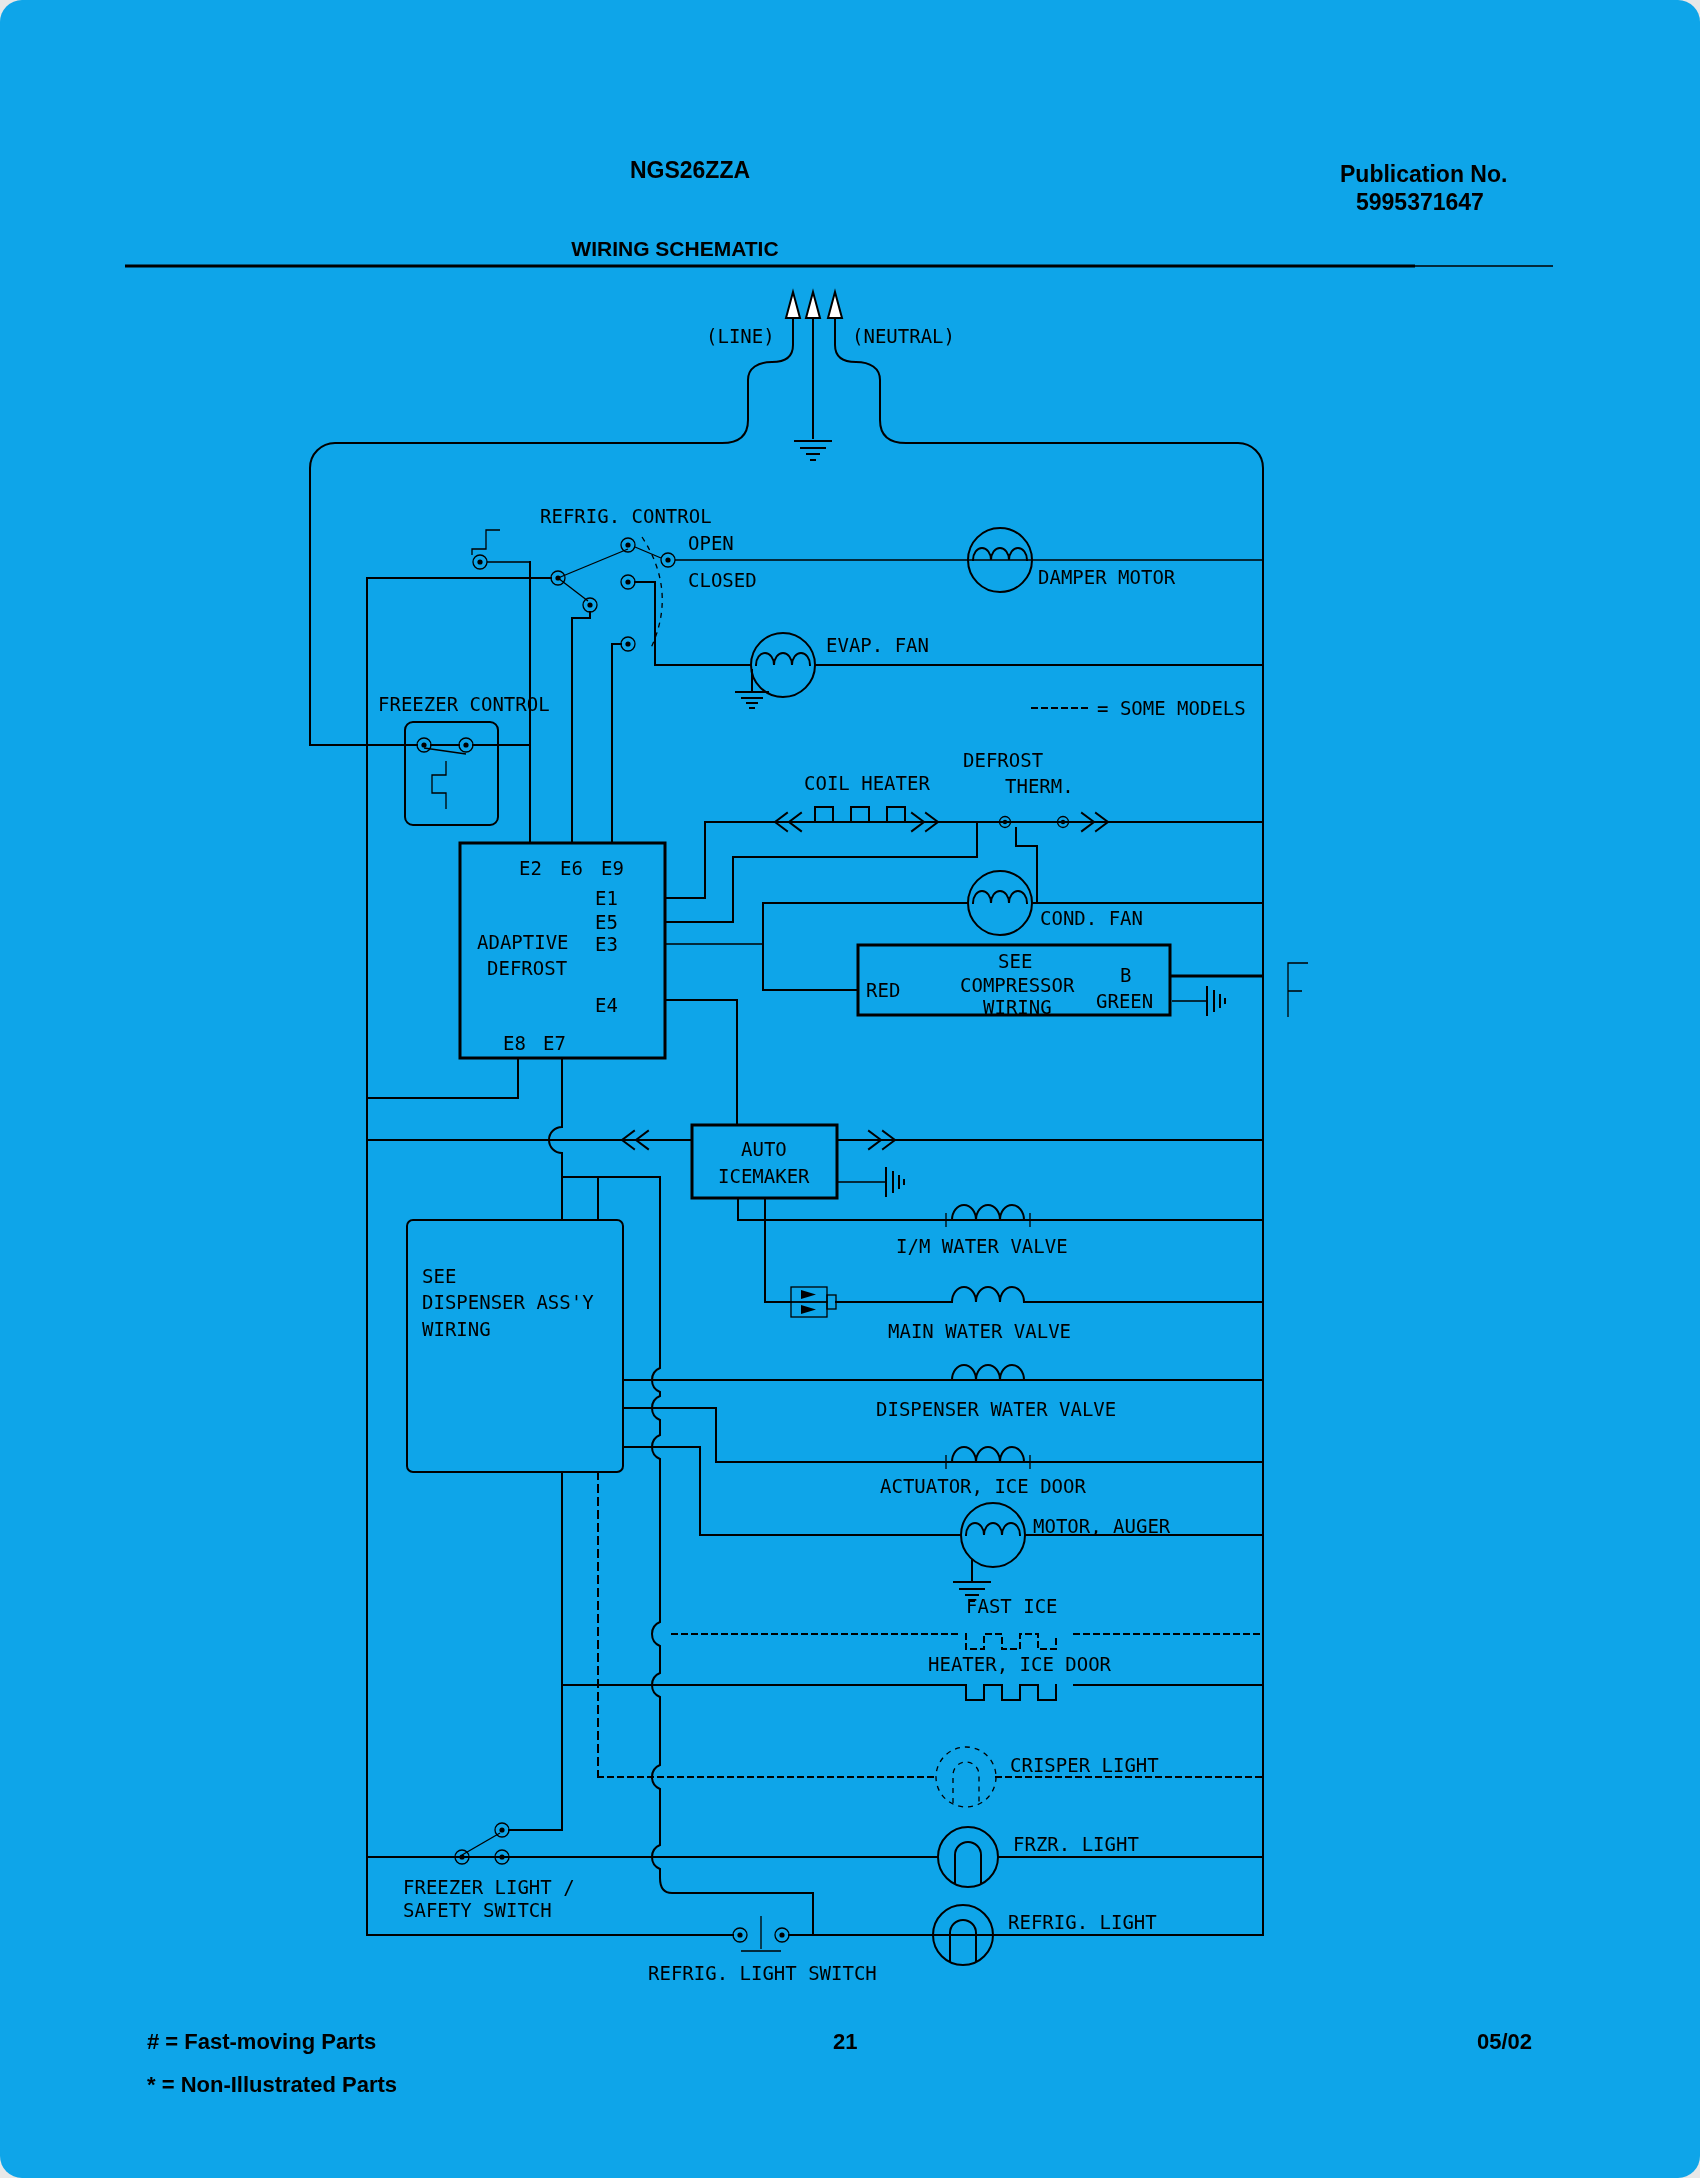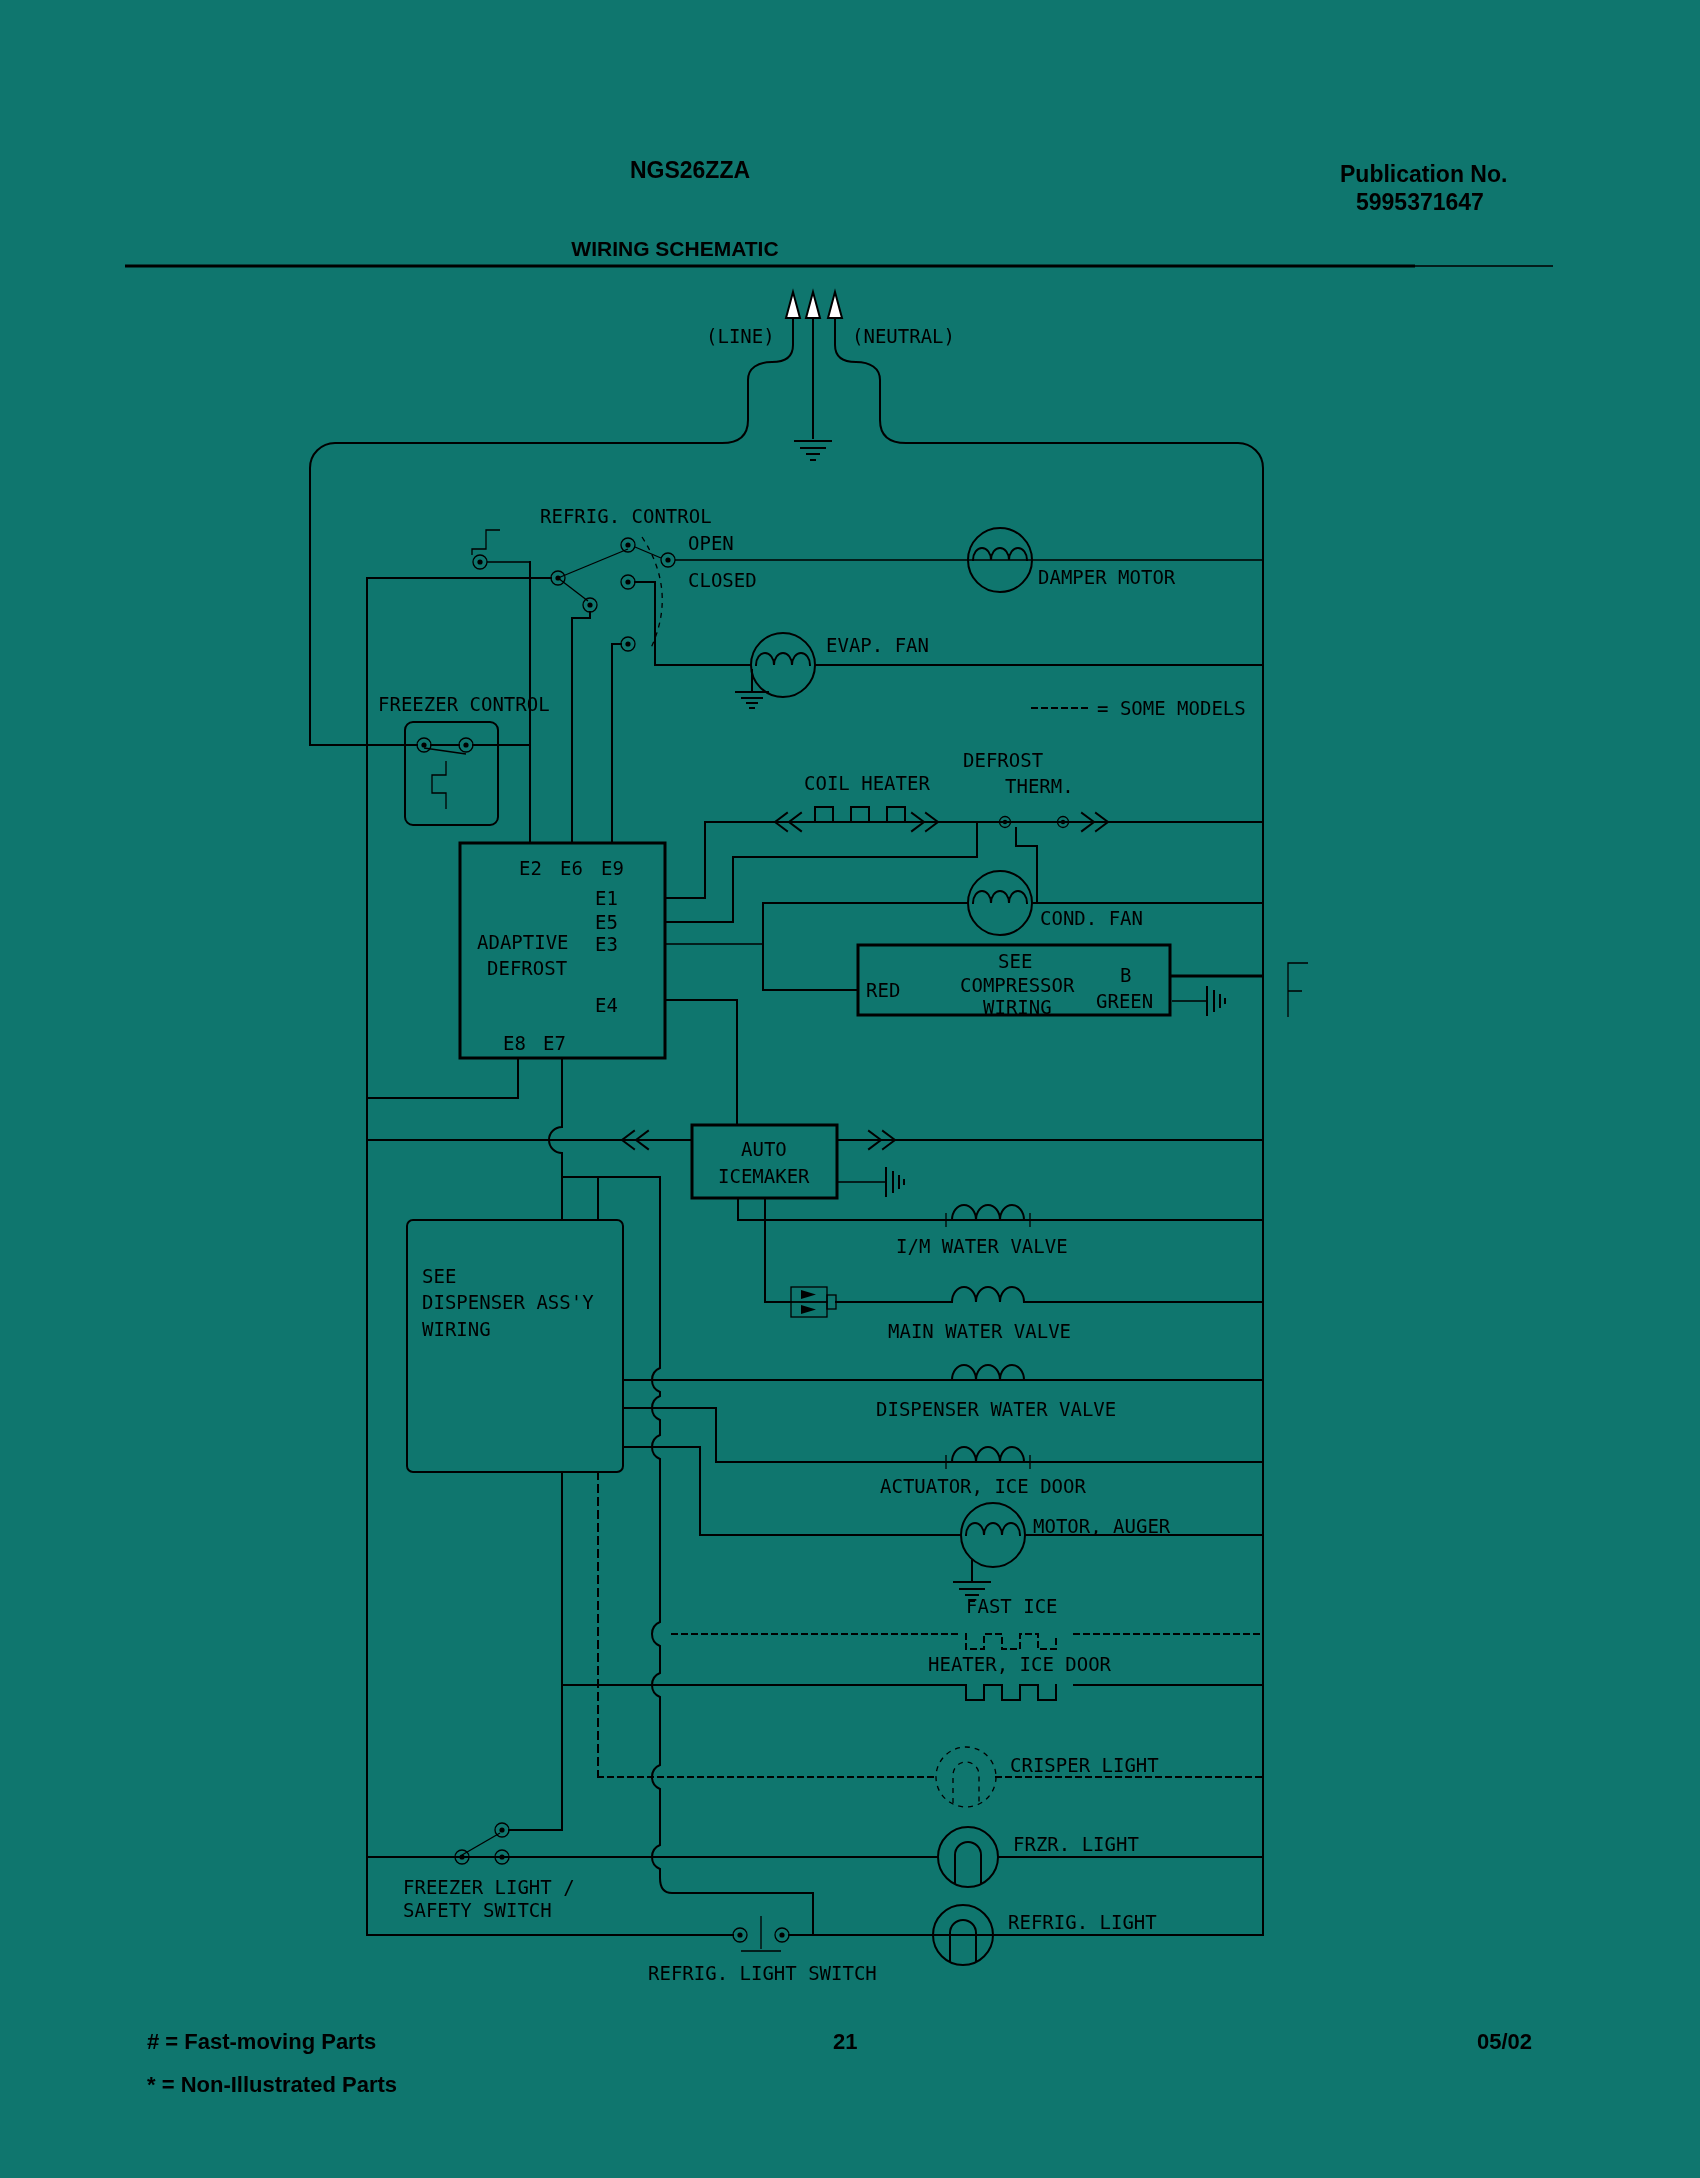--- a/index.html
+++ b/index.html
@@ -1,17 +1,17 @@
 <!DOCTYPE html>
 <html><head>
 <meta charset="utf-8">
 <style>
   html,body{margin:0;padding:0;background:#e8e8e8;}
-  .page{position:relative;width:1700px;height:2178px;background:#0f766e;margin:0 auto;
-        font-family:"Liberation Sans",sans-serif;}
+  .page{position:relative;width:1700px;height:2178px;background:#0ea5e9;margin:0 auto;
+        font-family:"Liberation Sans",sans-serif;border-radius:22px;}
   svg{position:absolute;left:0;top:0;}
   
   .w   {fill:none;stroke:#000;stroke-width:2;stroke-linecap:square;}
   .w1  {fill:none;stroke:#000;stroke-width:1.3;}
   .w3  {fill:none;stroke:#000;stroke-width:3;}
   .dash{stroke-dasharray:7 6;}
   .dash2{stroke-dasharray:5 5;}
   .fillb{fill:#000;stroke:none;}
   .nofill{fill:#fff;stroke:#000;stroke-width:2;}
   

